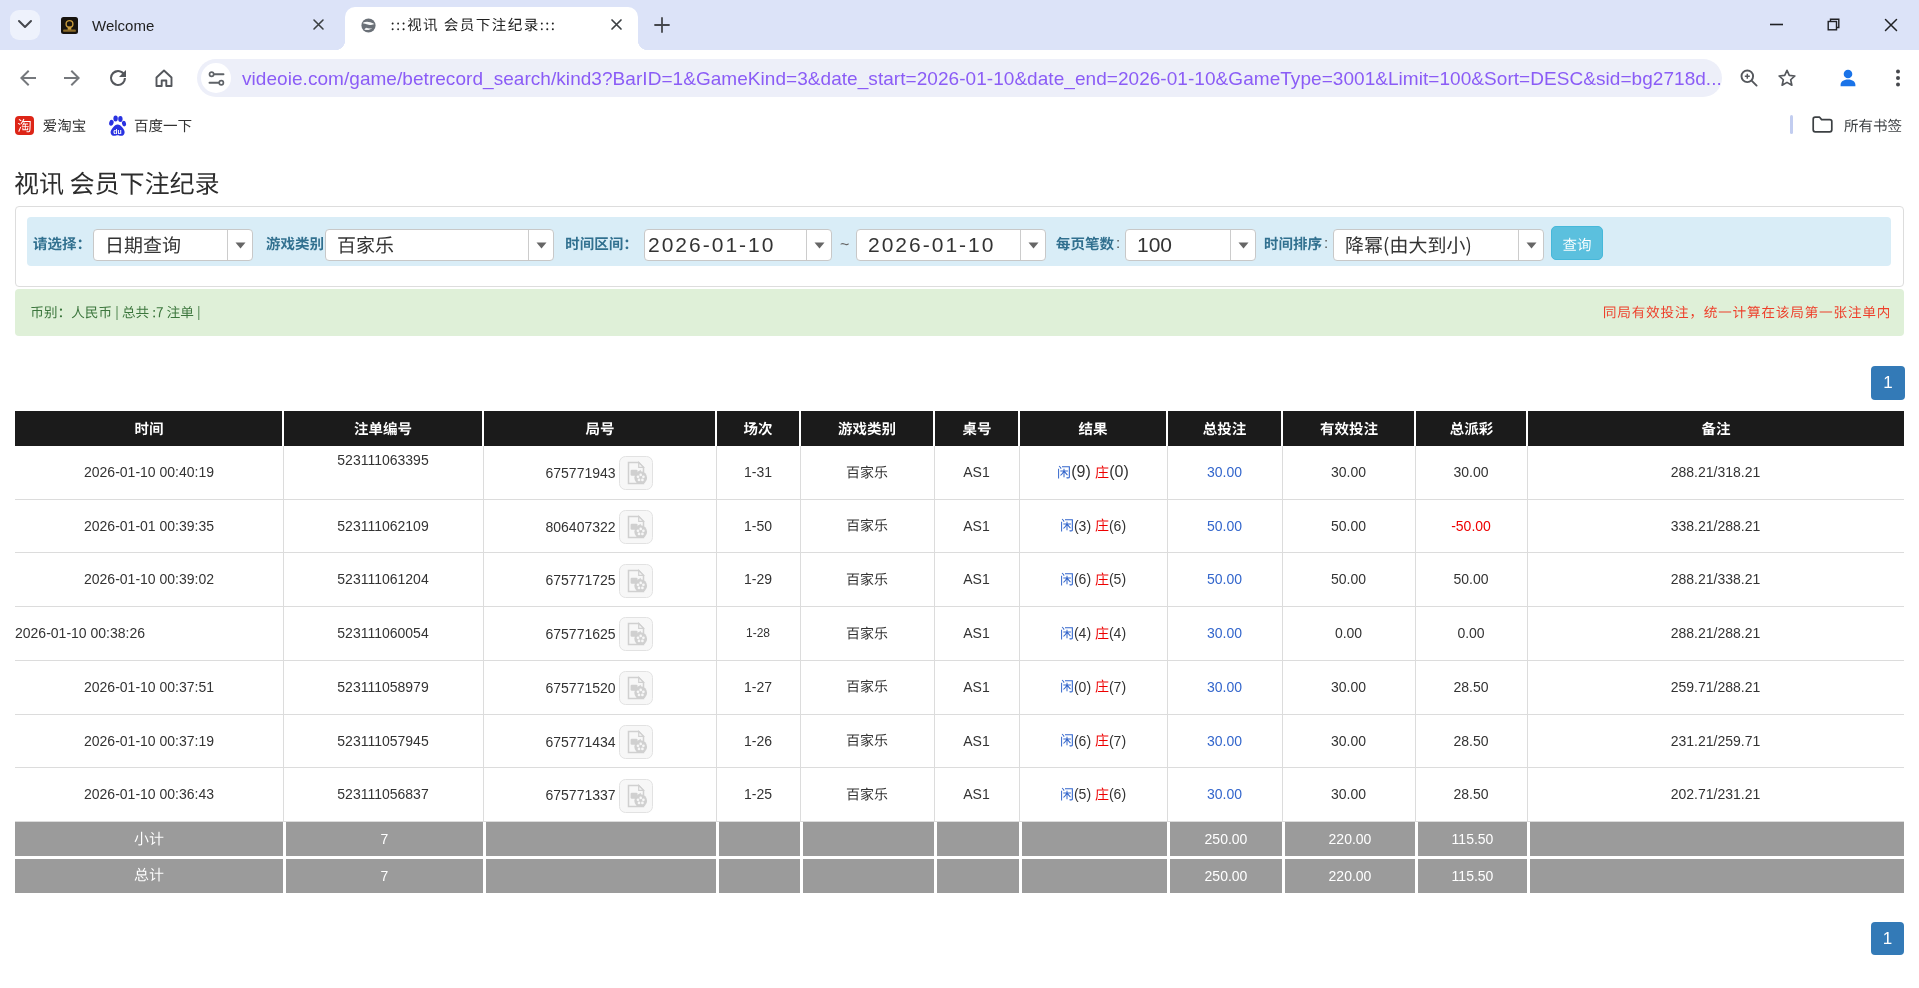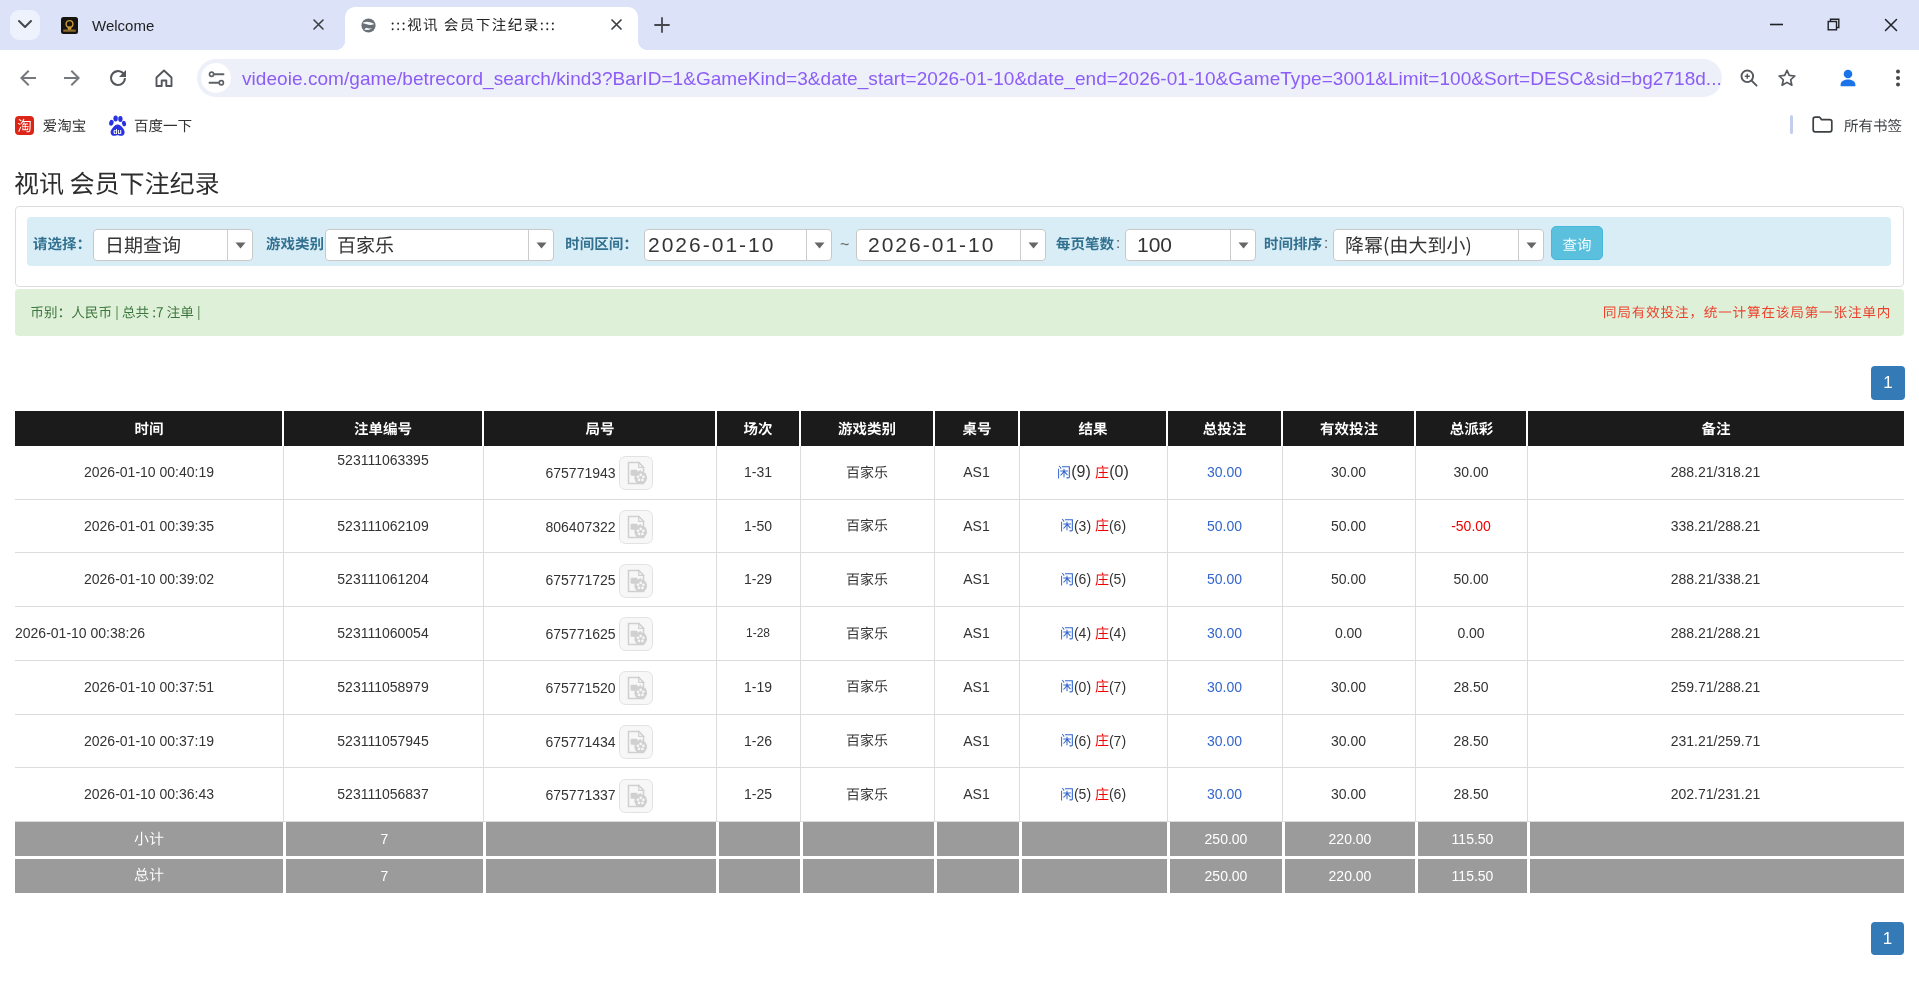--- a/index.html
+++ b/index.html
@@ -387,21 +387,21 @@
 </g>
 <circle cx="21.7" cy="21.7" r="6.4" fill="#d0d0d0"></circle>
 <g fill="#f7f7f7">
 <circle cx="21.7" cy="18.9" r="1.35"></circle>
         <circle cx="24.4" cy="20.8" r="1.35"></circle>
 <circle cx="23.4" cy="23.9" r="1.35"></circle>
         <circle cx="20" cy="23.9" r="1.35"></circle>
 <circle cx="19" cy="20.8" r="1.35"></circle>
 </g>
 </svg></div>
-<div style="position:absolute;font-size:14px;color:#333;text-align:center;white-space:nowrap;left:716px;top:660.9px;width:84px;height:53.7px;line-height:52.7px;color:#333">1-19</div>
+<div style="position:absolute;font-size:14px;color:#333;text-align:center;white-space:nowrap;left:716px;top:660.9px;width:84px;height:53.7px;line-height:52.7px;color:#333">1-27</div>
 <div style="position:absolute;font-size:14px;color:#333;text-align:center;white-space:nowrap;left:800px;top:660.9px;width:134px;height:53.7px;line-height:52.7px;color:#333"><svg width="42" height="15" viewBox="0 -12.3 42 14.8" style="vertical-align:-2.5px">
       <path fill="#333" d="M2.5 -7.9V1.1H3.5V0.2H10.6V1.1H11.7V-7.9H7C7.1 -8.5 7.3 -9.3 7.5 -10H13.1V-11H0.9V-10H6.3C6.2 -9.3 6 -8.5 5.9 -7.9ZM3.5 -3.4H10.6V-0.8H3.5ZM3.5 -4.3V-6.9H10.6V-4.3Z M19.9 -11.5C20.1 -11.2 20.3 -10.8 20.5 -10.5H15.2V-7.6H16.2V-9.5H25.8V-7.6H26.9V-10.5H21.7C21.5 -10.9 21.3 -11.4 21 -11.9ZM25.1 -6.7C24.3 -6 23.1 -5.1 22 -4.4C21.7 -5.2 21.2 -5.9 20.5 -6.5C20.9 -6.8 21.2 -7 21.5 -7.3H25V-8.2H16.9V-7.3H20.1C18.8 -6.4 16.9 -5.7 15.1 -5.2C15.3 -5 15.6 -4.6 15.7 -4.4C17 -4.8 18.5 -5.4 19.8 -6.1C20 -5.8 20.2 -5.5 20.4 -5.2C19.2 -4.3 16.9 -3.3 15.1 -2.9C15.3 -2.7 15.5 -2.3 15.6 -2.1C17.3 -2.6 19.5 -3.6 20.8 -4.5C21 -4.2 21.1 -3.9 21.2 -3.6C19.8 -2.3 17.1 -1 14.9 -0.4C15.1 -0.2 15.3 0.2 15.4 0.4C17.4 -0.2 19.8 -1.3 21.4 -2.5C21.5 -1.4 21.3 -0.5 20.9 -0.1C20.6 0.1 20.4 0.1 20 0.1C19.7 0.1 19.2 0.1 18.7 0.1C18.9 0.4 19 0.8 19 1.1C19.4 1.1 19.9 1.1 20.2 1.1C20.8 1.1 21.2 1 21.6 0.6C22.4 0 22.8 -1.7 22.3 -3.5L22.9 -3.9C23.7 -1.9 25 -0.3 26.8 0.5C27 0.3 27.3 -0.1 27.5 -0.3C25.8 -1 24.4 -2.6 23.8 -4.5C24.5 -5 25.3 -5.5 25.9 -6Z M31.3 -3.9C30.6 -2.6 29.5 -1.3 28.5 -0.4C28.8 -0.3 29.2 0.1 29.4 0.2C30.4 -0.7 31.5 -2.2 32.3 -3.6ZM37.7 -3.5C38.7 -2.3 39.9 -0.8 40.5 0.2L41.4 -0.3C40.9 -1.3 39.6 -2.8 38.6 -3.9ZM29.8 -4.9C29.9 -5 30.5 -5.1 31.5 -5.1H34.7V-0.3C34.7 -0 34.6 0 34.4 0.1C34.2 0.1 33.3 0.1 32.5 0C32.6 0.3 32.8 0.8 32.8 1.1C34 1.1 34.7 1.1 35.2 0.9C35.7 0.7 35.8 0.4 35.8 -0.3V-5.1H40.9L41 -6.2H35.8V-9H34.7V-6.2H30.8C31.1 -7.2 31.3 -8.5 31.4 -9.8C34.5 -9.8 38 -10.1 40.2 -10.7L39.6 -11.6C37.5 -11 33.6 -10.8 30.4 -10.7C30.4 -9.1 30 -7.3 29.9 -6.8C29.8 -6.3 29.6 -6 29.5 -5.9C29.6 -5.6 29.8 -5.1 29.8 -4.9Z"></path>
     </svg></div>
 <div style="position:absolute;font-size:14px;color:#333;text-align:center;white-space:nowrap;left:934px;top:660.9px;width:85px;height:53.7px;line-height:52.7px;color:#333">AS1</div>
 <div style="position:absolute;font-size:14px;color:#333;text-align:center;white-space:nowrap;left:1019px;top:660.9px;width:148px;height:53.7px;line-height:52.7px;color:#333"><svg width="14" height="15" viewBox="0 -12.3 14 14.8" style="vertical-align:-2.5px">
       <path fill="#36c" d="M1.1 -8.6V1.1H2.1V-8.6ZM1.7 -11.1C2.4 -10.4 3.3 -9.3 3.7 -8.5L4.6 -9.1C4.1 -9.8 3.2 -10.9 2.5 -11.6ZM5 -11.2V-10.2H11.8V-0.4C11.8 -0.2 11.8 -0.1 11.5 -0.1C11.2 -0.1 10.3 -0 9.3 -0.1C9.5 0.2 9.6 0.7 9.7 1C10.9 1 11.8 1 12.2 0.8C12.7 0.6 12.9 0.3 12.9 -0.4V-11.2ZM6.5 -8.7V-6.8H3.3V-5.9H6.1C5.3 -4.4 4.2 -3.1 3 -2.3C3.2 -2.2 3.5 -1.8 3.6 -1.6C4.7 -2.3 5.8 -3.6 6.5 -5V-0.1H7.5V-5C8.5 -3.9 9.5 -2.8 10.1 -1.9L10.8 -2.6C10.2 -3.5 9 -4.8 7.9 -5.9H10.9V-6.8H7.5V-8.7Z"></path>
     </svg>(0) <svg width="14" height="15" viewBox="0 -12.3 14 14.8" style="vertical-align:-2.5px">
       <path fill="#e00" d="M7.6 -8.4V-5.5H3.9V-4.5H7.6V-0.3H2.9V0.7H13.4V-0.3H8.6V-4.5H12.6V-5.5H8.6V-8.4ZM6.6 -11.6C6.9 -11 7.2 -10.3 7.4 -9.9H1.8V-6.2C1.8 -4.2 1.7 -1.3 0.5 0.8C0.8 0.8 1.3 1.1 1.5 1.2C2.7 -0.9 2.8 -4 2.8 -6.2V-8.9H13.3V-9.9H7.7L8.5 -10.1C8.3 -10.6 7.9 -11.3 7.6 -11.9Z"></path>
     </svg>(7)</div>
 <div style="position:absolute;font-size:14px;color:#333;text-align:center;white-space:nowrap;left:1167px;top:660.9px;width:115px;height:53.7px;line-height:52.7px;color:#36c">30.00</div>

